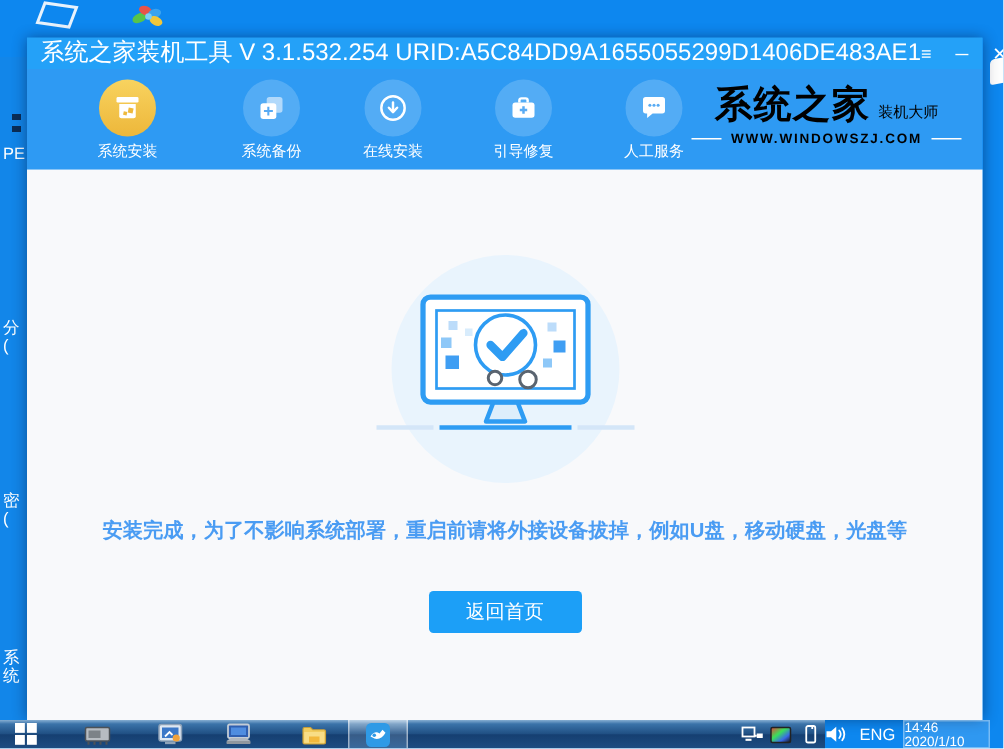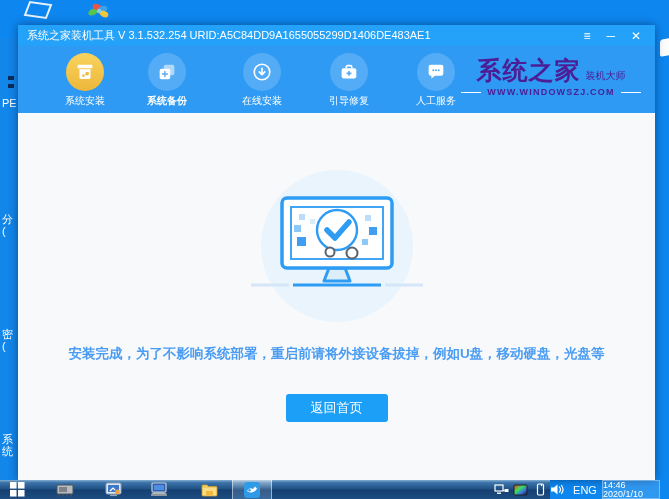--- a/index.html
+++ b/index.html
@@ -17,34 +17,34 @@
   .frag.f0{top:59px;}
   .frag.f1{top:175px;}
   .frag.f2{top:290px;}
   .frag.f3{top:395px;}
   .strip-mark{position:absolute;left:8px;width:6px;height:4px;background:#0b2d55;}
   .edge-shape{position:absolute;right:0;top:39px;width:9px;height:17px;background:#fdfdfd;border-radius:3px 0 0 2px;transform:skewY(-10deg);}
 
   
   .win{position:absolute;left:18px;top:25px;width:637px;height:455px;box-shadow:0 0 9px rgba(0,10,40,.45);}
   .titlebar{height:21px;background:#24a1f8;display:flex;align-items:center;color:#fff;}
-  .title{font-size:11px;padding-left:9px;white-space:nowrap;}
+  .title{font-size:16px;padding-left:9px;white-space:nowrap;}
   .controls{margin-left:auto;display:flex;align-items:center;gap:16px;padding-right:14px;}
   .ctrl{color:#fff;font-size:12px;line-height:12px;cursor:pointer;}
 
   .navbar{position:relative;height:67px;background:#2e9af3;}
   .nav-item{position:absolute;width:80px;top:7px;text-align:center;cursor:pointer;}
-  .nav-item.n0{left:27px;} .nav-item.n1{left:109px;font-weight:bold;} .nav-item.n2{left:204px;}
+  .nav-item.n0{left:27px;} .nav-item.n1{left:123px;} .nav-item.n2{left:204px;}
   .nav-item.n3{left:291px;} .nav-item.n4{left:378px;}
   .nav-circle{width:38px;height:38px;border-radius:50%;margin:0 auto 3px;display:flex;align-items:center;justify-content:center;}
   .nav-circle.active{background:linear-gradient(180deg,#f8d35f,#edb73a);}
   .nav-circle.idle{background:rgba(255,255,255,.18);}
   .nav-label{color:#fff;font-size:10px;}
 
-  .logo{position:absolute;right:14px;top:11px;width:180px;color:#4c1d95;}
+  .logo{position:absolute;right:14px;top:11px;width:180px;color:#000000;}
   .logo-row{display:flex;align-items:baseline;justify-content:center;gap:5px;}
   .logo-title{font-size:25px;font-weight:bold;letter-spacing:1px;line-height:26px;}
   .logo-sub{font-size:10px;}
   .logo-site{margin-top:4px;display:flex;align-items:center;gap:6px;}
   .site-text{font-size:9px;font-weight:bold;letter-spacing:1.2px;white-space:nowrap;}
   .dash{flex:1;height:1px;background:#fff;}
 
   .content{position:absolute;top:88px;left:0;right:0;bottom:0;background:#f8f9fb;}
   .illus{position:absolute;top:55px;left:50%;transform:translateX(-50%);}
   .message{position:absolute;top:232px;width:100%;text-align:center;color:#4a9cf3;font-size:13.5px;font-weight:bold;}

